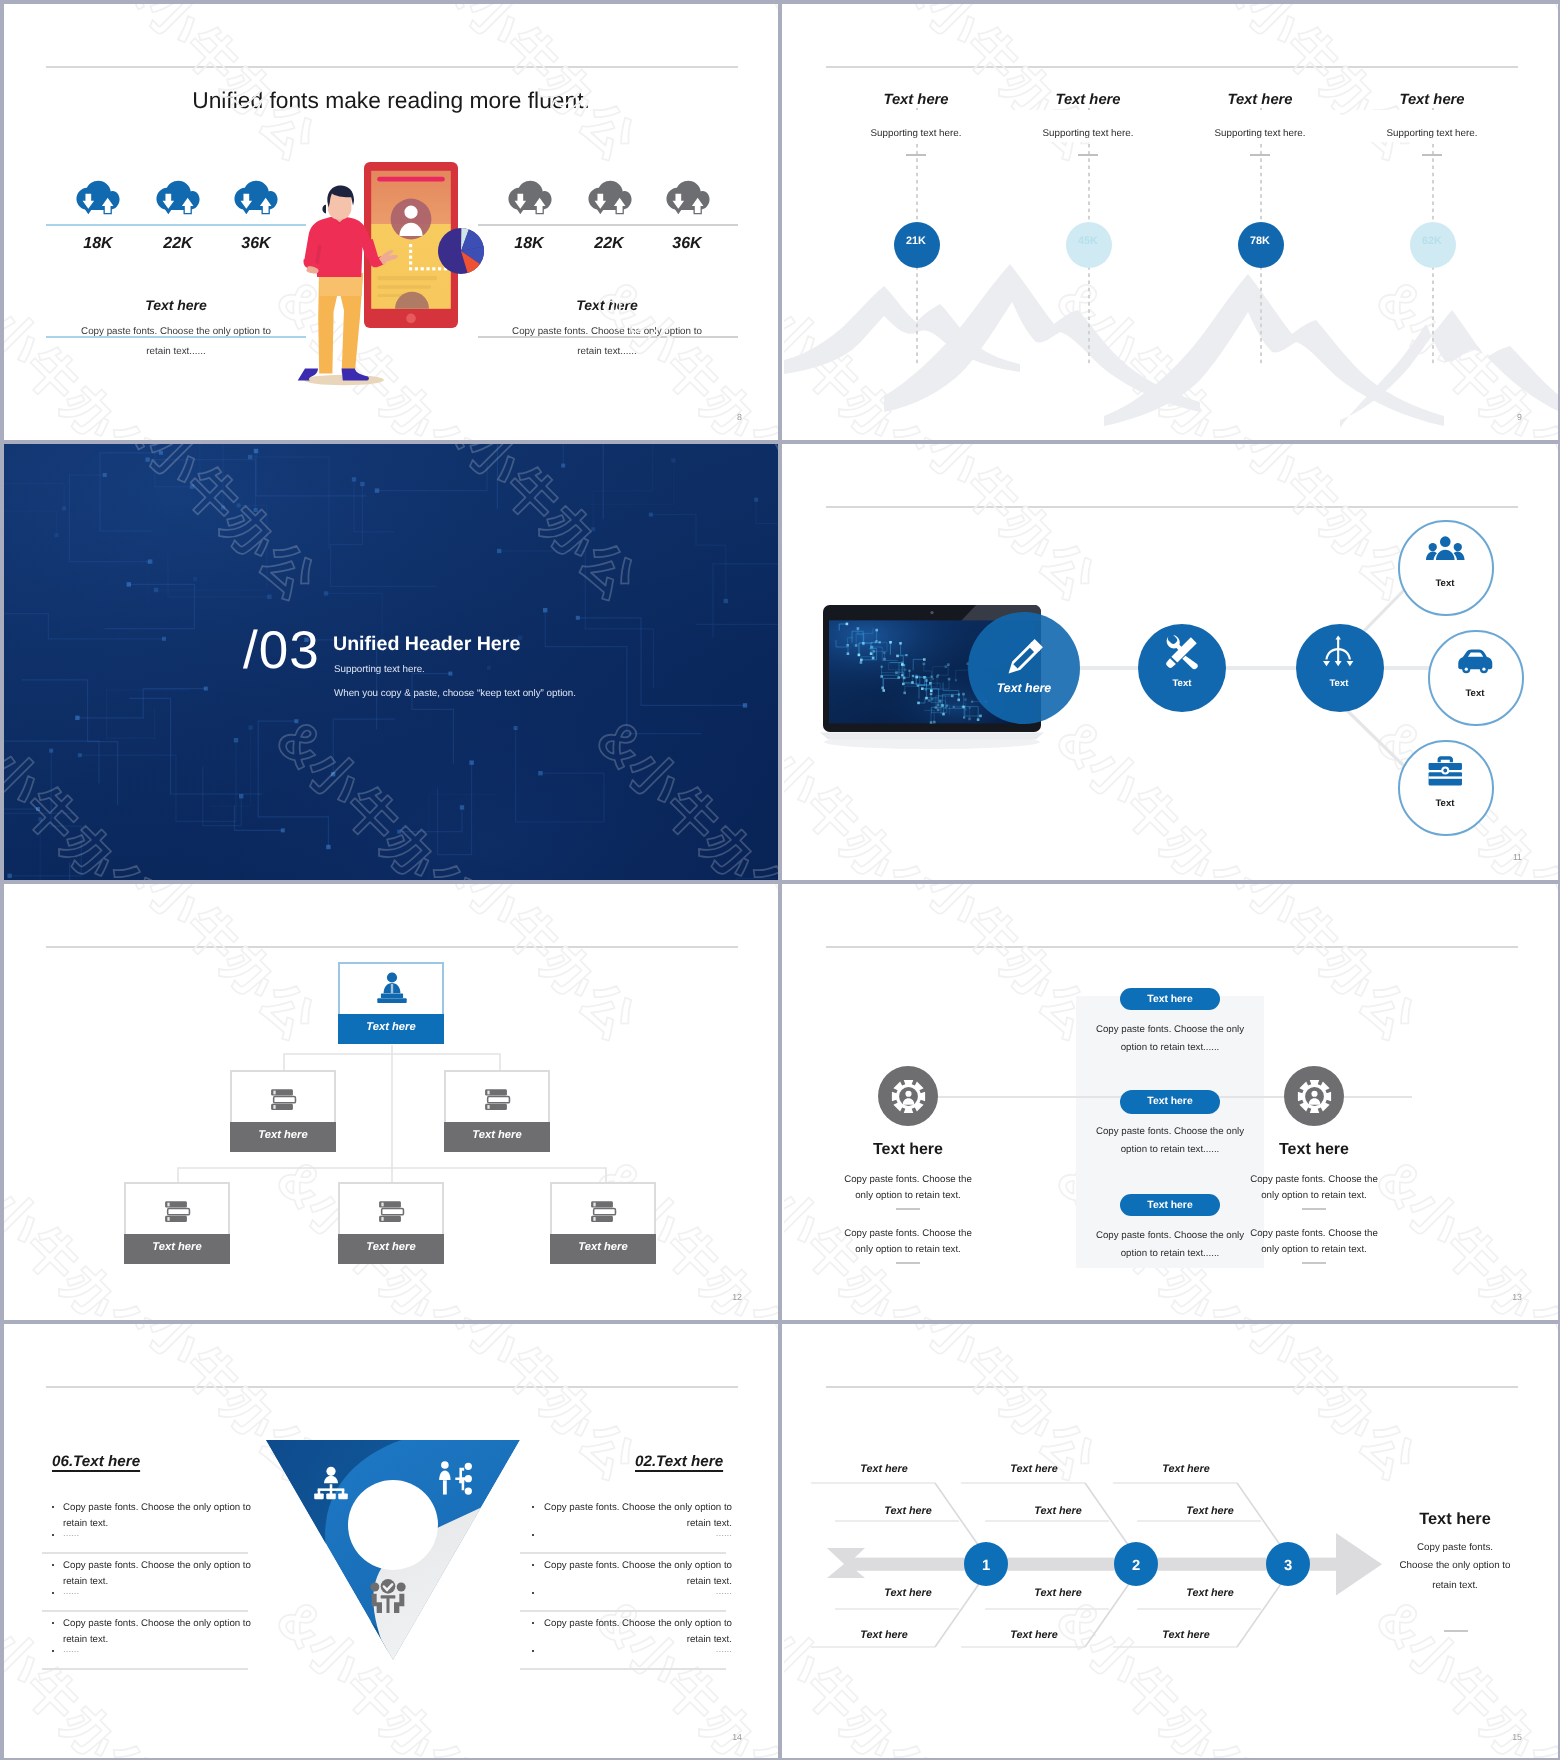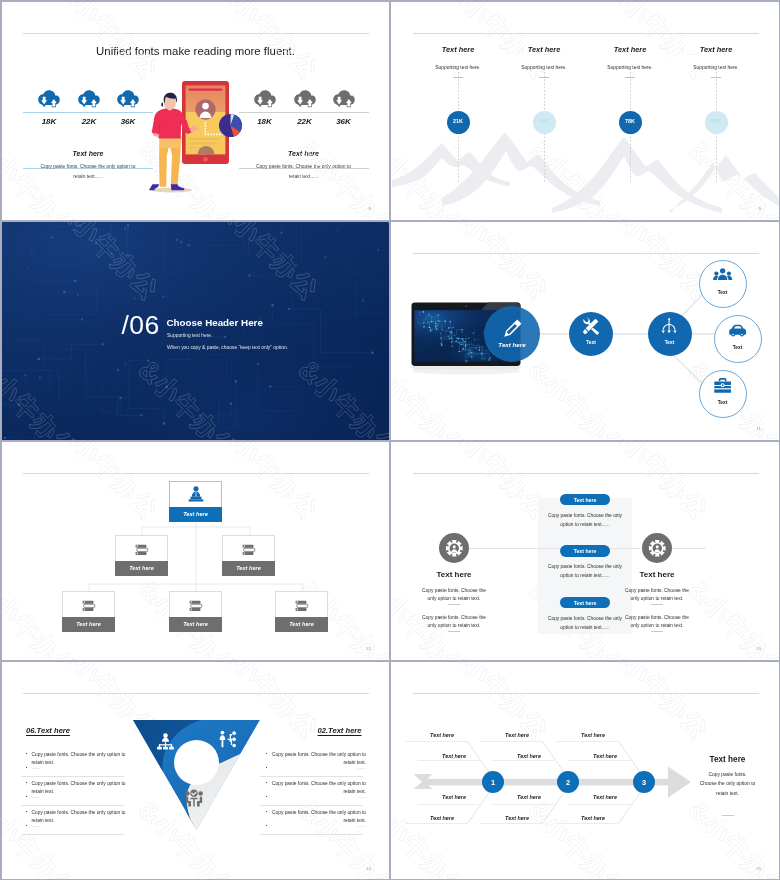--- a/index.html
+++ b/index.html
@@ -705,22 +705,22 @@
         <rect x="333.6" y="7.1" width="2.2" height="2.2" fill="#3f86d8" opacity="0.14"></rect>
         <rect x="313.8" y="-43.6" width="2.2" height="2.2" fill="#3f86d8" opacity="0.48"></rect>
         <rect x="278.6" y="9.8" width="2" height="2" fill="#3f86d8" opacity="0.44"></rect>
         <rect x="117.5" y="175.0" width="2.2" height="2.2" fill="#3f86d8" opacity="0.44"></rect>
         <rect x="159.9" y="73.6" width="2.2" height="2.2" fill="#3f86d8" opacity="0.28"></rect>
         <rect x="77.5" y="3.4" width="2" height="2" fill="#3f86d8" opacity="0.5"></rect>
         <rect x="163.5" y="164.0" width="2.2" height="2.2" fill="#3f86d8" opacity="0.55"></rect>
         <rect x="429.9" y="85.7" width="2.2" height="2.2" fill="#3f86d8" opacity="0.33"></rect>
         <rect x="375.1" y="26.8" width="2" height="2" fill="#3f86d8" opacity="0.3"></rect>
       </svg>
-      <div style="position:absolute;left:120px;top:88px;font-size:26.5px;color:#fff;font-weight:300;letter-spacing:0.5px;z-index:3;font-family:'Liberation Sans',sans-serif">/06</div>
-      <div style="position:absolute;left:165px;top:95.5px;font-size:9.8px;font-weight:bold;color:#fff;z-index:3">Choose Header Here</div>
+      <div style="position:absolute;left:120px;top:88px;font-size:26.5px;color:#fff;font-weight:300;letter-spacing:0.5px;z-index:3;font-family:'Liberation Sans',sans-serif">/03</div>
+      <div style="position:absolute;left:165px;top:95.5px;font-size:9.8px;font-weight:bold;color:#fff;z-index:3">Unified Header Here</div>
       <div style="position:absolute;left:165.5px;top:111px;font-size:4.9px;color:#dfe6f2;z-index:3">Supporting text here.</div>
       <div style="position:absolute;left:165.5px;top:123px;font-size:4.9px;color:#dfe6f2;z-index:3">When you copy &amp; paste, choose “keep text only” option.</div>
       <div class="wmwrap" style="z-index:2">
         <svg width="388.5" height="218.5" viewBox="0 0 388.5 218.5">
           <defs>
             <g id="wmw" fill="none" stroke="#4d7cc0" stroke-width="0.75" stroke-linejoin="round">
               <path transform="translate(0.0,0)" d="M6 -0.3C8 -0.3 9.6 0.4 11 1.4C12.3 0.5 13.7 -0 15 -0.3L15.8 2.3C15 2.5 14 2.9 12.9 3.5C14.2 5.2 15.1 7.1 15.7 9.1H12.7C12.3 7.5 11.6 6.1 10.8 4.9C9.4 5.9 8.2 7.1 7.2 8.3C9 9.5 10.7 10.9 10.7 13C10.7 15.2 9.3 16.6 7 16.6C4.4 16.6 2.7 14.7 2.7 12.5C2.7 11.4 3.1 10.2 3.7 9C2.1 7.9 0.7 6.6 0.7 4.3C0.7 1.8 2.6 -0.3 6 -0.3ZM8.7 3C8 2.5 7.2 2.2 6.4 2.2C4.8 2.2 3.7 3.1 3.7 4.5C3.7 5.4 4.3 6.1 5.1 6.8C6.1 5.4 7.4 4.1 8.7 3ZM6 10.3C5.6 11 5.4 11.8 5.4 12.5C5.4 13.6 6.1 14.4 7 14.4C7.9 14.4 8.2 13.8 8.2 13C8.2 11.8 7.2 11.1 6 10.3Z"></path>
               <path transform="translate(16.9,0)" d="M9.6 18.4V1.3C9.6 0.9 9.5 0.7 9 0.7C8.5 0.7 6.9 0.7 5.4 0.8C5.8 0.1 6.3 -1.2 6.5 -1.9C8.6 -2 10.1 -1.9 11.2 -1.5C12.1 -1 12.5 -0.3 12.5 1.3V18.4ZM14.9 12.6C16.7 9.4 18.3 5.2 18.8 2.5L21.7 3.7C21.1 6.4 19.3 10.4 17.5 13.6ZM3.9 13.3C3.4 10.4 2.3 6.6 0.5 4.4C1.2 4 2.4 3.4 3.1 3C4.9 5.4 6.1 9.5 6.9 12.8Z"></path>
               <path transform="translate(39.5,0)" d="M9.9 18.7V15H6.3C6.6 15.9 6.9 16.8 7.1 17.7L4.4 18.2C3.7 15.2 2.4 12.2 0.6 10.4C1.3 10.1 2.6 9.4 3.1 9C3.9 9.9 4.6 11.1 5.2 12.4H9.9V8H1V5.4H9.9V-2H12.7V5.4H21.1V8H12.7V12.4H19.8V15H12.7V18.7Z"></path>
               <path transform="translate(62.1,0)" d="M3.5 11.1C2.8 9.1 1.6 6.8 0.4 5.3L2.9 3.9C4 5.6 5.1 8.1 5.9 10.1ZM7.7 18.6V14.9H1.8V12.3H7.7C7.5 8.2 6.3 3.3 0.7 0C1.4 -0.4 2.4 -1.5 2.9 -2.1C9.1 1.6 10.4 7.5 10.6 12.3H14C13.8 5.2 13.5 2.2 12.9 1.5C12.6 1.2 12.3 1.2 11.9 1.2C11.3 1.2 10.1 1.2 8.8 1.3C9.3 0.5 9.7 -0.7 9.7 -1.5C11 -1.6 12.4 -1.6 13.3 -1.5C14.2 -1.3 14.8 -1.1 15.5 -0.2C16.3 0.8 16.6 3.5 16.9 10C17.7 7.8 18.6 5.1 18.9 3.5L21.5 4.5C21.1 6.3 20 9.2 19.1 11.3L16.9 10.6L17 13.6C17.1 13.9 17.1 14.9 17.1 14.9H10.6V18.6Z"></path>

